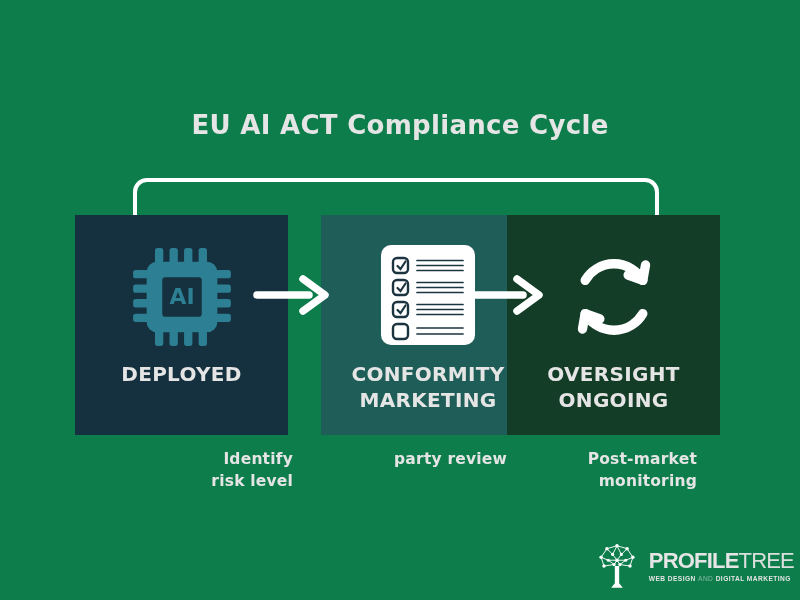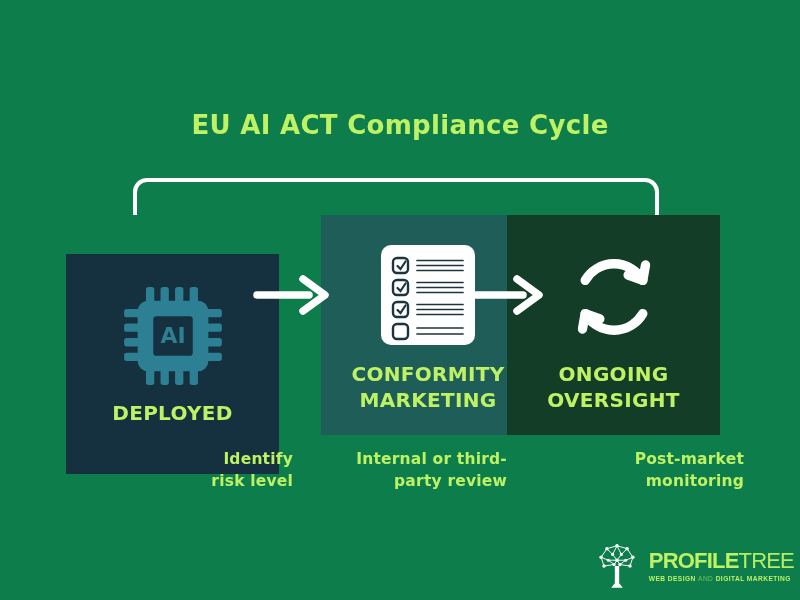--- a/index.html
+++ b/index.html
@@ -1,51 +1,51 @@
 <!DOCTYPE html>
 <html><head>
 <meta charset="utf-8">
 <style>
   html,body{margin:0;padding:0;background:#0c7d4b;}
   .canvas{
     position:relative;width:800px;height:600px;overflow:hidden;
     background:#0c7d4b;
     font-family:"DejaVu Sans","Liberation Sans",sans-serif;
-    color:#bef264;
+    color:#e5e5e5;
   }
   .title{
     position:absolute;top:110px;left:0;width:800px;margin:0;
     text-align:center;font-size:26px;font-weight:800;letter-spacing:.3px;
   }
   .bracket{
     position:absolute;left:133px;top:178px;width:526px;height:37px;
     border-top:4px solid #fff;border-left:4px solid #fff;border-right:4px solid #fff;
     border-radius:14px 14px 0 0;box-sizing:border-box;
   }
   .step-box{
     position:absolute;top:215px;height:220px;
   }
-  .box-0{left:66px;width:213px;margin-top:39px;}
+  .box-0{left:75px;width:213px;}
   .box-1{left:293px;width:214px;}
   .box-2{left:507px;width:213px;}
   .icon-wrap{position:absolute;top:30px;left:0;width:100%;display:flex;justify-content:center;}
   .step-label{
     position:absolute;top:146px;left:0;width:100%;text-align:center;
     font-size:20px;font-weight:800;line-height:1.32;letter-spacing:.3px;
   }
   .flow-arrow{position:absolute;top:273px;}
   .arrow-0{left:251px;}
   .arrow-1{left:465px;}
   .caption{
     position:absolute;top:449px;text-align:right;
     font-size:15.5px;font-weight:700;line-height:1.4;letter-spacing:.2px;
   }
   .cap-0{left:80px;width:213px;}
   .cap-1{left:293px;width:214px;}
-  .cap-2{left:531px;width:213px;}
+  .cap-2{left:484px;width:213px;}
   .logo{
     position:absolute;right:6px;bottom:8px;display:flex;align-items:center;gap:10px;
   }
   .logo-text{display:flex;flex-direction:column;}
   .brand-row{
     font-family:"Liberation Sans",sans-serif;font-size:22px;line-height:1;
     letter-spacing:-.8px;white-space:nowrap;
   }
   .brand-bold{font-weight:900;}
   .brand-light{font-weight:400;opacity:.95;}
@@ -129,22 +129,22 @@
       <svg width="104" height="104" viewBox="0 0 100 100">
         <g stroke="#ffffff" stroke-width="9" fill="none" stroke-linecap="round" stroke-linejoin="round">
           <path d="M 22.3 34 A 32 32 0 0 1 77.7 34"></path>
           <path d="M 80.3 19.2 L 77.7 34 L 63.6 28.9"></path>
           <path d="M 77.7 66 A 32 32 0 0 1 22.3 66"></path>
           <path d="M 19.7 80.8 L 22.3 66 L 36.4 71.1"></path>
         </g>
       </svg>
     </div>
     <div class="step-label">
+      <div>OVERSIGHT</div>
       <div>ONGOING</div>
-      <div>OVERSIGHT</div>
     </div>
   </div>
 
   <svg class="flow-arrow arrow-0" width="84" height="44" viewBox="0 0 84 44">
     <g stroke="#ffffff" stroke-width="7.5" fill="none" stroke-linecap="round" stroke-linejoin="round">
       <path d="M6 22 H58"></path>
       <path d="M52 6 L74 22 L52 38"></path>
     </g>
   </svg>
   <svg class="flow-arrow arrow-1" width="84" height="44" viewBox="0 0 84 44">
@@ -152,21 +152,20 @@
       <path d="M6 22 H58"></path>
       <path d="M52 6 L74 22 L52 38"></path>
     </g>
   </svg>
 
   <div class="caption cap-0">
     <div>Identify</div>
     <div>risk level</div>
   </div>
   <div class="caption cap-1">
-    <div>Internal or third-</div>
     <div>party review</div>
   </div>
   <div class="caption cap-2">
     <div>Post-market</div>
     <div>monitoring</div>
   </div>
 
   <div class="logo">
     <svg width="44" height="52" viewBox="0 0 60 72">
       <g stroke="#ffffff" stroke-width="1.3">

